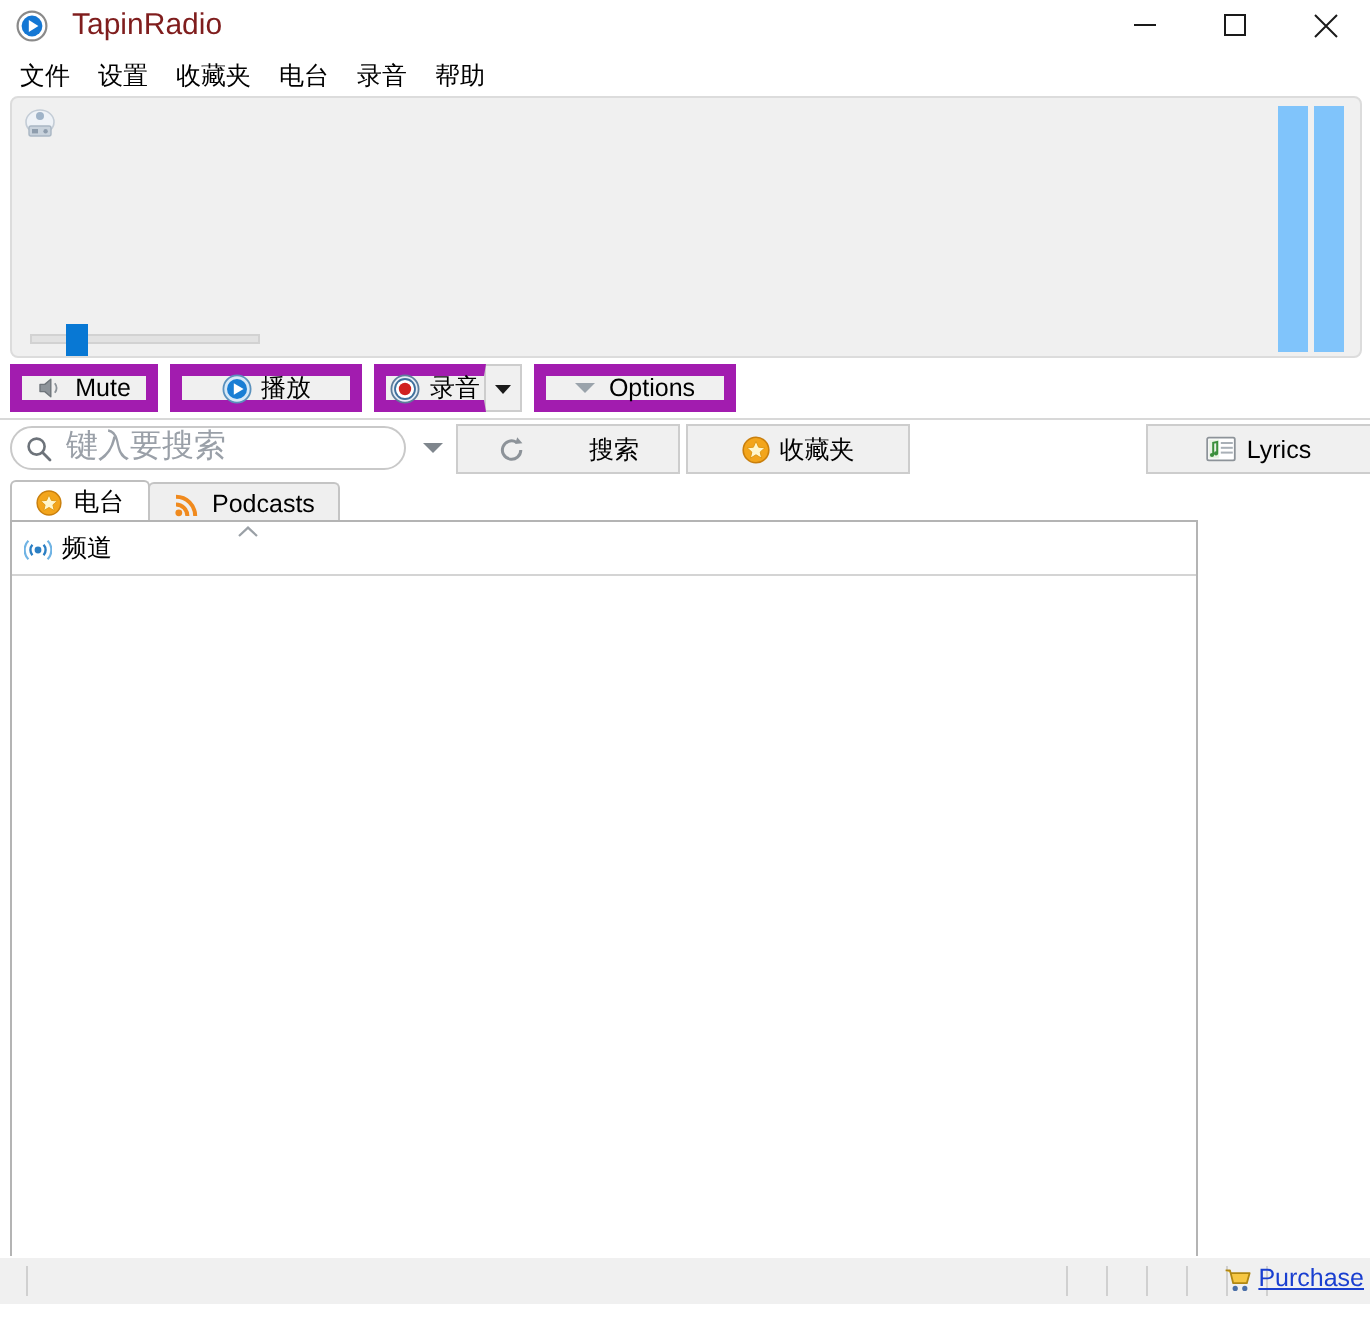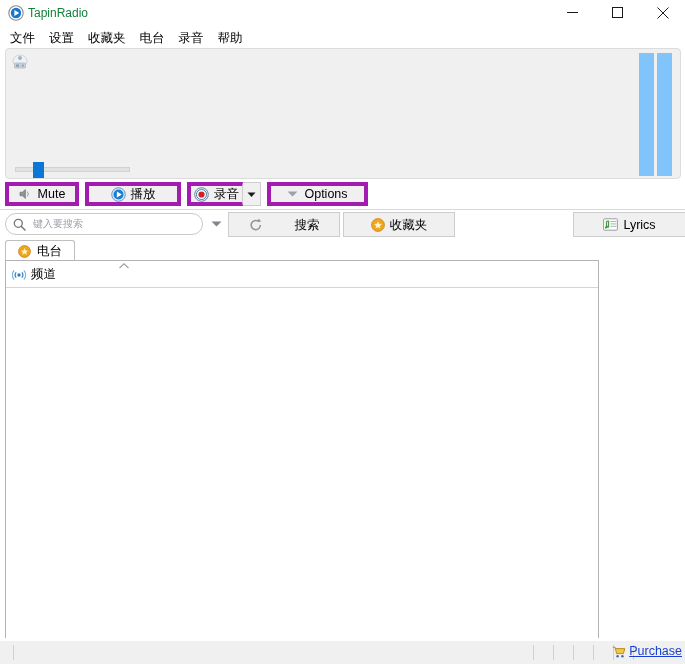--- a/index.html
+++ b/index.html
@@ -33,23 +33,23 @@
     display: flex;
     align-items: center;
   }
   .title-icon {
     width: 16px; height: 16px;
     margin-left: 8px;
     position: relative;
     flex: 0 0 auto;
   }
   .title-text {
-    margin-left: 4px;
-    font-size: 12px;
-    color: #15803d;
+    margin-left: 12px;
+    font-size: 15px;
+    color: #7f1d1d;
     line-height: 16px;
     white-space: nowrap;
   }
   .win-controls {
     position: absolute;
     right: 0; top: 0;
     height: 25px;
     display: flex;
   }
   .win-btn {
@@ -131,21 +131,21 @@
     position: absolute;
     left: 5px; top: 182px;
     height: 24px;
     display: flex;
     align-items: center;
     gap: 6px;
   }
   .tbtn {
     height: 24px;
     background: #f0f0f0;
-    border: 4px solid #a21caf;
+    border: 6px solid #a21caf;
     display: flex;
     align-items: center;
     justify-content: center;
     gap: 5px;
     padding: 0 10px;
     box-sizing: border-box;
     font-size: 12.5px;
     color: #000;
     white-space: nowrap;
   }
@@ -191,21 +191,21 @@
     background: #ffffff;
     border: 1px solid #c9c9c9;
     border-radius: 11px;
     box-sizing: border-box;
     display: flex;
     align-items: center;
     padding-left: 7px;
   }
   .search-input-text {
     margin-left: 7px;
-    font-size: 10px;
+    font-size: 16px;
     color: #9aa0a8;
     line-height: 14px;
     white-space: nowrap;
     text-align: center;
   }
   .search-dropdown {
     position: absolute;
     left: 206px; top: 1px;
     width: 20px; height: 22px;
     display: flex;
@@ -293,21 +293,21 @@
   .col-country { width: 348px; border-left: 1px solid #d4d4d4; }
   .sort-caret {
     position: absolute;
     left: 112px; top: 1px;
   }
   .list-body { height: 350px; background: #ffffff; }
 
   
   .statusbar {
     position: absolute;
-    left: 0; bottom: 0;
+    left: 0; bottom: 12px;
     width: 685px; height: 23px;
     background: #f0f0f0;
     border-top: 1px solid #ffffff;
   }
   .status-sep {
     position: absolute;
     top: 4px;
     width: 1px; height: 15px;
     background: #d0d0d0;
   }
@@ -509,20 +509,30 @@
   <div class="tabs">
     <div class="tab tab-active">
       <span>
         <svg width="13" height="13" viewBox="0 0 14 14" class="ico">
           <circle cx="7" cy="7" r="6.4" fill="#f3a51b" stroke="#c97f0d" stroke-width="0.8"></circle>
           <polygon points="7,2.6 8.3,5.6 11.5,5.9 9.1,8 9.8,11.1 7,9.4 4.2,11.1 4.9,8 2.5,5.9 5.7,5.6" fill="#fff6cc" stroke="#e09a14" stroke-width="0.5"></polygon>
         </svg>
       </span>
       <span>电台</span>
     </div>
+    <div class="tab tab-inactive">
+      <span>
+        <svg width="13" height="13" viewBox="0 0 13 13" class="ico">
+          <circle cx="2.4" cy="10.4" r="1.7" fill="#f08a1e"></circle>
+          <path d="M1,6.3 A5.7,5.7 0 0 1 6.7,12" fill="none" stroke="#f08a1e" stroke-width="2"></path>
+          <path d="M1,2.4 A9.6,9.6 0 0 1 10.6,12" fill="none" stroke="#f08a1e" stroke-width="2"></path>
+        </svg>
+      </span>
+      <span>Podcasts</span>
+    </div>
   </div>
 
   <div class="listview">
     <div class="list-header">
 
       <div class="col col-channel">
         <span>
           <svg width="14" height="14" viewBox="0 0 14 14" class="ico">
             <circle cx="7" cy="8" r="1.7" fill="#2b7fc4"></circle>
             <path d="M4.2,5.4 A3.9,3.9 0 0 0 4.2,10.6" fill="none" stroke="#2b7fc4" stroke-width="1.2"></path>

